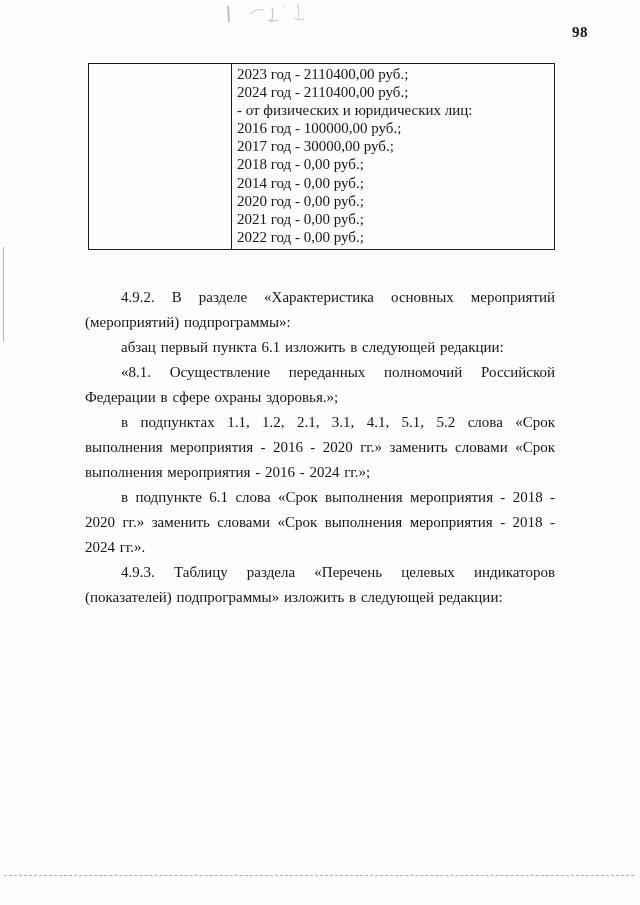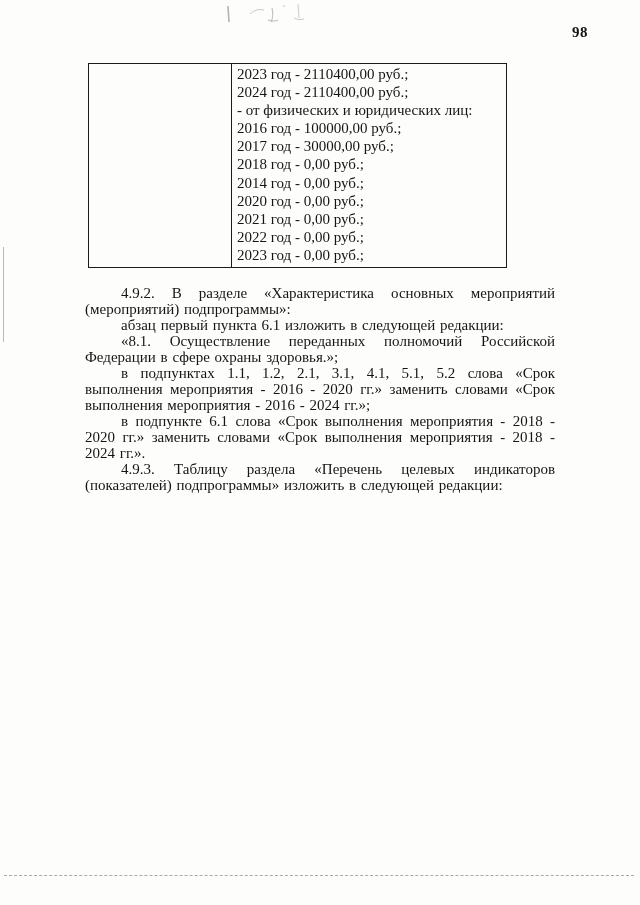--- a/index.html
+++ b/index.html
@@ -50,21 +50,21 @@
     width: 630px;
     border-top: 1px dashed #8f8f8f;
     opacity: 0.75;
   }
 
   
   .doc-table {
     position: absolute;
     left: 88px;
     top: 63px;
-    width: 419px;
+    width: 467px;
     border: 1.5px solid #1b1b1b;
     box-sizing: border-box;
     display: flex;
     background: transparent;
   }
   .cell-left {
     width: 143px;
     border-right: 1.5px solid #1b1b1b;
     box-sizing: border-box;
   }
@@ -79,21 +79,21 @@
     display: block;
   }
 
   
   .body-text {
     position: absolute;
     left: 85px;
     top: 285px;
     width: 470px;
     font-size: 15px;
-    line-height: 16px;
+    line-height: 25px;
   }
   .para {
     margin: 0;
     text-align: justify;
     text-indent: 36px;
     word-spacing: 1px;
   }
 </style>
 </head>
 <body>
@@ -117,21 +117,20 @@
     <span class="table-line">2023 год - 2110400,00 руб.;</span>
     <span class="table-line">2024 год - 2110400,00 руб.;</span>
     <span class="table-line">- от физических и юридических лиц:</span>
     <span class="table-line">2016 год - 100000,00 руб.;</span>
     <span class="table-line">2017 год - 30000,00 руб.;</span>
     <span class="table-line">2018 год - 0,00 руб.;</span>
     <span class="table-line">2014 год - 0,00 руб.;</span>
     <span class="table-line">2020 год - 0,00 руб.;</span>
     <span class="table-line">2021 год - 0,00 руб.;</span>
     <span class="table-line">2022 год - 0,00 руб.;</span>
-    <span class="table-line">2023 год - 0,00 руб.;</span>
   </div>
 </div>
 
 <div class="body-text">
   <p class="para">4.9.2. В разделе «Характеристика основных мероприятий (мероприятий) подпрограммы»:</p>
   <p class="para">абзац первый пункта 6.1 изложить в следующей редакции:</p>
   <p class="para">«8.1. Осуществление переданных полномочий Российской Федерации в сфере охраны здоровья.»;</p>
   <p class="para">в подпунктах 1.1, 1.2, 2.1, 3.1, 4.1, 5.1, 5.2 слова «Срок выполнения мероприятия - 2016 - 2020 гг.» заменить словами «Срок выполнения мероприятия - 2016 - 2024 гг.»;</p>
   <p class="para">в подпункте 6.1 слова «Срок выполнения мероприятия - 2018 - 2020 гг.» заменить словами «Срок выполнения мероприятия - 2018 - 2024 гг.».</p>
   <p class="para">4.9.3. Таблицу раздела «Перечень целевых индикаторов (показателей) подпрограммы» изложить в следующей редакции:</p>

